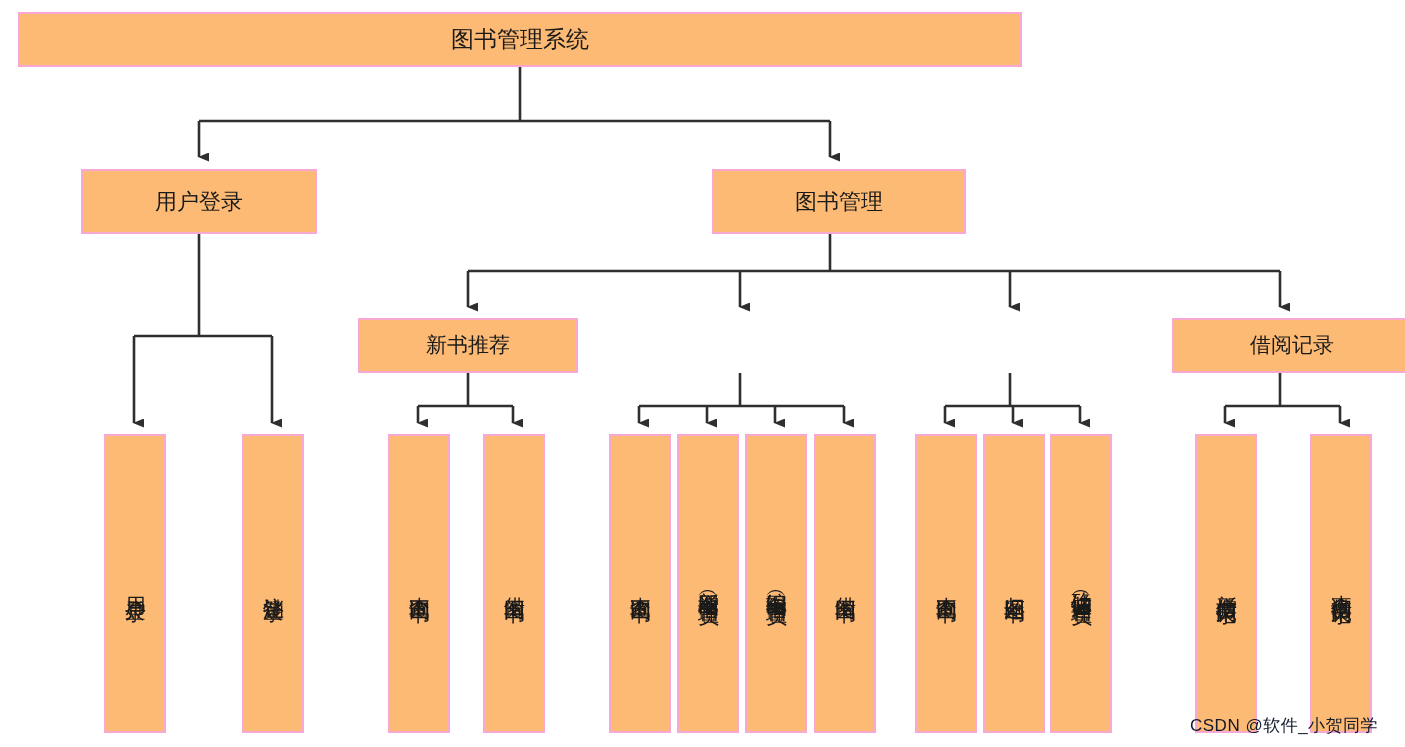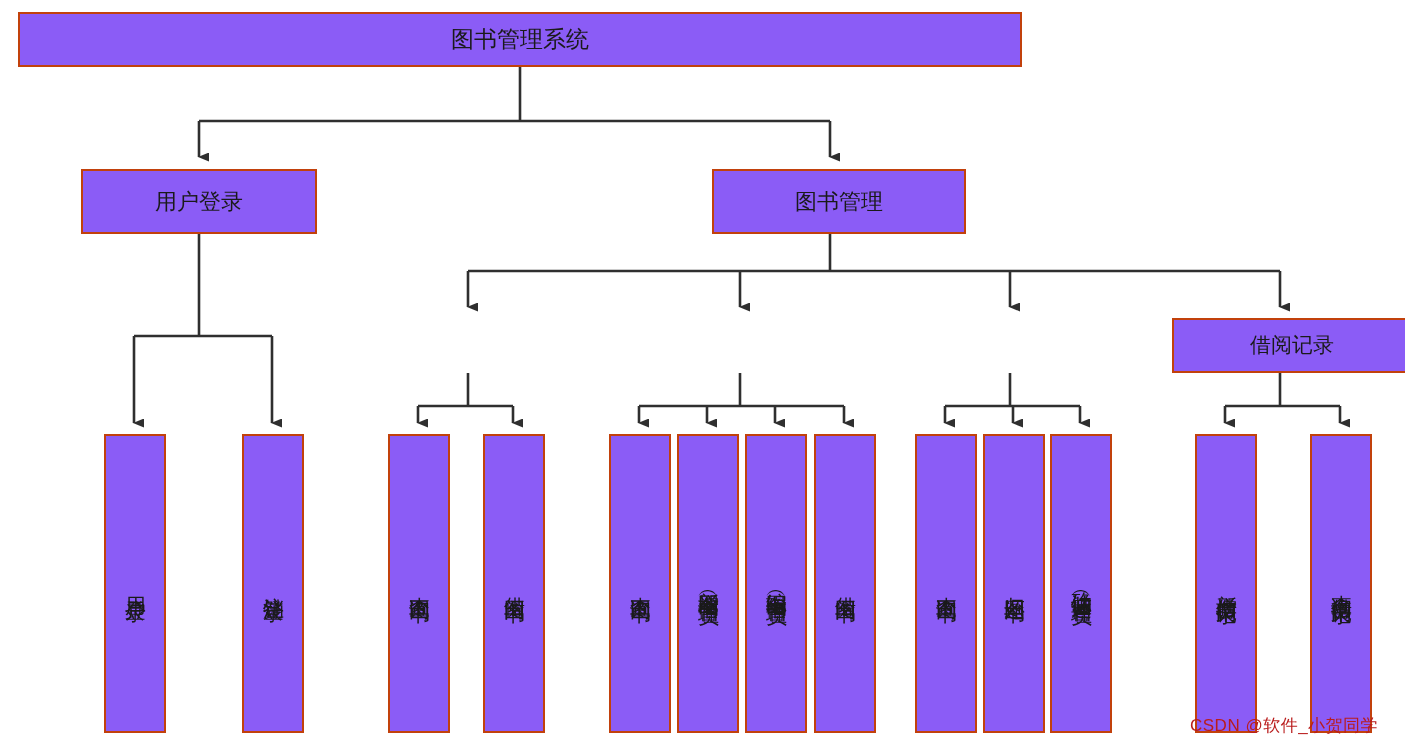--- a/index.html
+++ b/index.html
@@ -22,22 +22,22 @@
     position: absolute;
     left: 0;
     top: 0;
     width: 1405px;
     height: 747px;
     pointer-events: none;
   }
   .node {
     position: absolute;
     box-sizing: border-box;
-    border: 2px solid #c2410c;
-    background: #8b5cf6;
+    border: 2px solid #f9a8d4;
+    background: #fdba74;
     display: flex;
     align-items: center;
     justify-content: center;
     color: #1a1a1a;
     line-height: 1.18;
   }
   .node.level-0 {
     font-size: 23px;
   }
   .node.level-1 {
@@ -58,21 +58,21 @@
   .node-label {
     display: block;
     white-space: pre-wrap;
     text-align: center;
   }
   .watermark {
     position: absolute;
     left: 1190px;
     top: 714px;
     font-size: 17px;
-    color: #b91c1c;
+    color: #0f172a;
     white-space: nowrap;
     letter-spacing: 0.5px;
   }
 </style>
 </head>
 <body>
 
 <div id="canvas">
 
   <svg class="wires" viewBox="0 0 1405 747">
@@ -130,20 +130,23 @@
     <span class="node-label">图书管理系统</span>
   </div>
 
   <div class="node level-1" style="left:81px; top:169px; width:236px; height:65px;">
     <span class="node-label">用户登录</span>
   </div>
   <div class="node level-1" style="left:712px; top:169px; width:254px; height:65px;">
     <span class="node-label">图书管理</span>
   </div>
 
+  <div class="node level-2" style="left:358px; top:318px; width:220px; height:55px;">
+    <span class="node-label">新书推荐</span>
+  </div>
   <div class="node level-2" style="left:1172px; top:318px; width:240px; height:55px;">
     <span class="node-label">借阅记录</span>
   </div>
 
   <div class="node leaf" style="left:104px; top:434px; width:62px; height:299px;">
     <span class="node-label">用户登录</span>
   </div>
   <div class="node leaf" style="left:242px; top:434px; width:62px; height:299px;">
     <span class="node-label">注销登录</span>
   </div>

